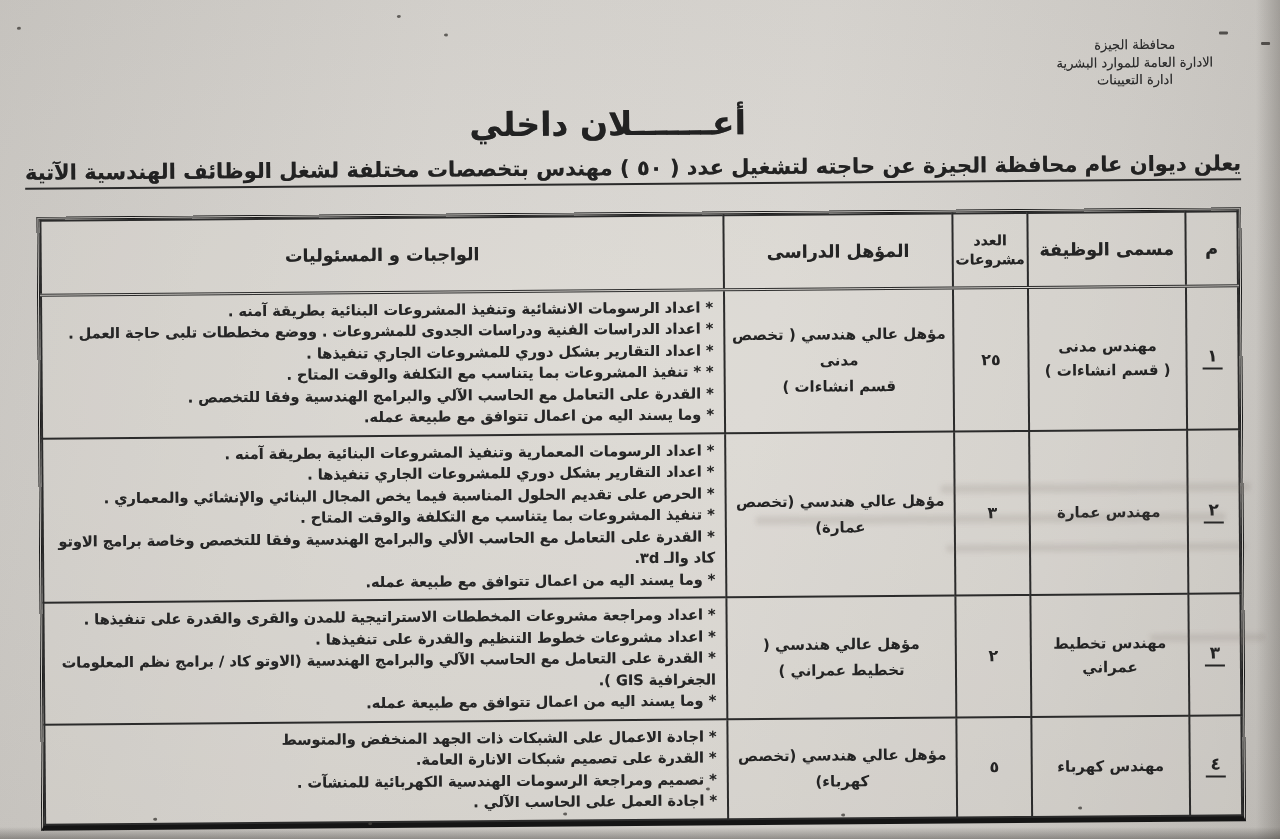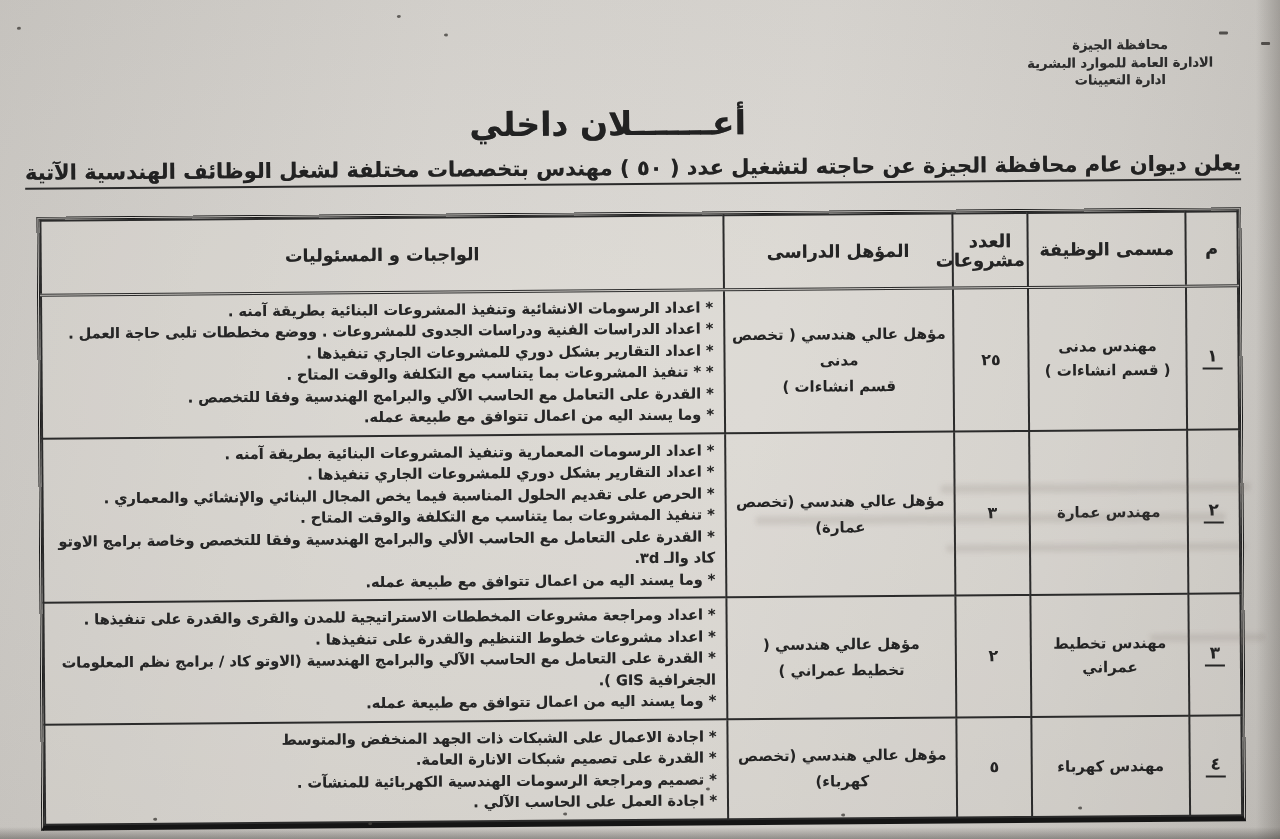--- a/index.html
+++ b/index.html
@@ -19,21 +19,21 @@
     background:linear-gradient(to right, rgba(0,0,0,0), rgba(75,70,65,0.30));pointer-events:none;}
   .edge-bottom{position:absolute;left:0;bottom:0;width:100%;height:12px;
     background:linear-gradient(to bottom, rgba(0,0,0,0), rgba(48,45,42,0.40));pointer-events:none;}
   .sheet{
     position:absolute;inset:0;
     transform:rotate(-0.45deg);transform-origin:640px 420px;
     color:#242424;
   }
   .letterhead{
     position:absolute;top:40px;right:64px;text-align:center;
-    font-size:13px;font-weight:700;line-height:17.5px;color:#2d2d2d;
+    font-size:13px;font-weight:400;line-height:17.5px;color:#2d2d2d;
     text-shadow:0 0 0.5px rgba(45,45,45,0.55);
   }
   .doc-title{
     position:absolute;top:104px;left:0;width:1220px;text-align:center;
     font-size:33px;font-weight:700;letter-spacing:1px;color:#222;
     text-shadow:0 0 0.6px rgba(30,30,30,0.6);
   }
   .doc-subtitle{
     position:absolute;top:156px;left:10px;width:1250px;text-align:center;
     font-size:21px;font-weight:700;color:#222;direction:rtl;
@@ -44,21 +44,21 @@
     position:absolute;left:38px;top:212px;width:1205px;height:614px;
     border:3px double #1c1c1c;border-bottom:6px solid #151515;
     box-sizing:border-box;background:rgba(224,221,216,0.30);
   }
   table{width:100%;height:100%;border-collapse:collapse;table-layout:fixed;direction:rtl;}
   th,td{border:2px solid #2b2b2b;vertical-align:middle;padding:2px 6px;box-sizing:border-box;}
   thead th{
     font-size:17.5px;font-weight:700;height:74px;color:#242424;
     border-bottom:3px double #2b2b2b;text-shadow:0 0 0.5px rgba(36,36,36,0.5);
   }
-  thead th.count-head{font-size:18px;line-height:19px;padding:0 2px;}
+  thead th.count-head{font-size:14px;line-height:19px;padding:0 2px;}
   tr.r1{height:143px;} tr.r2{height:145px;} tr.r3{height:105px;}
   .serial-cell{text-align:center;font-size:17px;font-weight:700;}
   .serial-cell span{display:inline-block;border-bottom:2px solid #262626;padding:0 5px 2px;}
   .job-cell{text-align:center;font-size:15px;font-weight:700;line-height:24px;}
   .count-cell{text-align:center;font-size:16px;font-weight:700;letter-spacing:1px;}
   .qual-cell{text-align:center;font-size:15px;font-weight:700;line-height:26px;}
   .duties-cell{text-align:right;padding:6px 10px 6px 6px;}
   .duty{font-size:14.5px;font-weight:700;line-height:21.5px;color:#262626;
     text-shadow:0 0 0.4px rgba(38,38,38,0.5);}
   .speck{position:absolute;width:4px;height:3px;background:#44413d;border-radius:50%;

